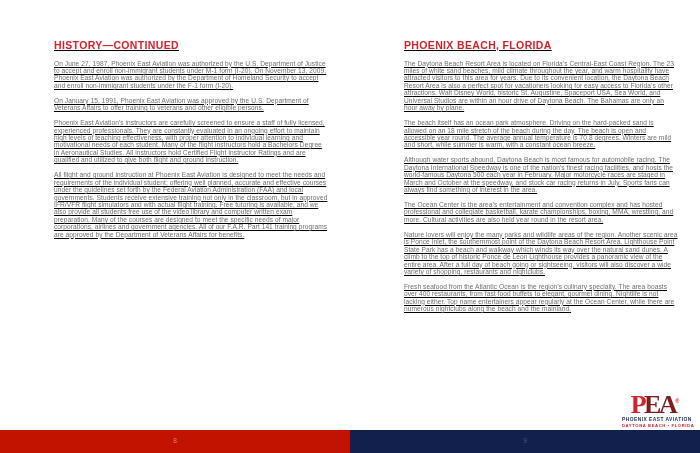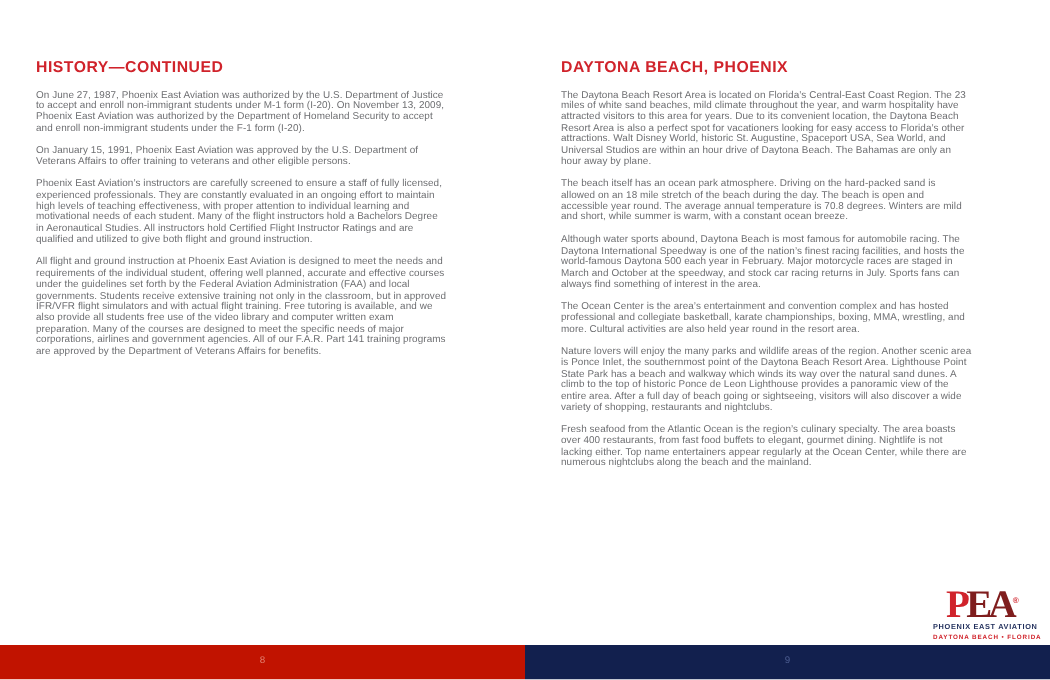--- a/index.html
+++ b/index.html
@@ -15,22 +15,23 @@
   }
   .page {
     position: relative;
     width: 350px;
     height: 453px;
     background: #ffffff;
   }
   .content {
     position: absolute;
     top: 40px;
-    left: 24px;
+    left: 54px;
     width: 274px;
+    text-decoration: underline;
   }
   h1.page-heading {
     color: #d0232b;
     font-size: 10.5px;
     font-weight: bold;
     letter-spacing: 0.35px;
     margin: 0 0 8px 0;
     line-height: 1.1;
   }
   .body-text p {
@@ -115,21 +116,21 @@
         <p>All flight and ground instruction at Phoenix East Aviation is designed to meet the needs and requirements of the individual student, offering well planned, accurate and effective courses under the guidelines set forth by the Federal Aviation Administration (FAA) and local governments. Students receive extensive training not only in the classroom, but in approved IFR/VFR flight simulators and with actual flight training. Free tutoring is available, and we also provide all students free use of the video library and computer written exam preparation. Many of the courses are designed to meet the specific needs of major corporations, airlines and government agencies. All of our F.A.R. Part 141 training programs are approved by the Department of Veterans Affairs for benefits.</p>
       </div>
     </div>
     <div class="footer-bar red">
       <span class="page-number on-red">8</span>
     </div>
   </div>
 
   <div class="page">
     <div class="content">
-      <h1 class="page-heading">DAYTONA BEACH, PHOENIX</h1>
+      <h1 class="page-heading">PHOENIX BEACH, FLORIDA</h1>
       <div class="body-text">
         <p>The Daytona Beach Resort Area is located on Florida’s Central-East Coast Region. The 23 miles of white sand beaches, mild climate throughout the year, and warm hospitality have attracted visitors to this area for years. Due to its convenient location, the Daytona Beach Resort Area is also a perfect spot for vacationers looking for easy access to Florida’s other attractions. Walt Disney World, historic St. Augustine, Spaceport USA, Sea World, and Universal Studios are within an hour drive of Daytona Beach. The Bahamas are only an hour away by plane.</p>
         <p>The beach itself has an ocean park atmosphere. Driving on the hard-packed sand is allowed on an 18 mile stretch of the beach during the day. The beach is open and accessible year round. The average annual temperature is 70.8 degrees. Winters are mild and short, while summer is warm, with a constant ocean breeze.</p>
         <p>Although water sports abound, Daytona Beach is most famous for automobile racing. The Daytona International Speedway is one of the nation’s finest racing facilities, and hosts the world-famous Daytona 500 each year in February. Major motorcycle races are staged in March and October at the speedway, and stock car racing returns in July. Sports fans can always find something of interest in the area.</p>
         <p>The Ocean Center is the area’s entertainment and convention complex and has hosted professional and collegiate basketball, karate championships, boxing, MMA, wrestling, and more. Cultural activities are also held year round in the resort area.</p>
         <p>Nature lovers will enjoy the many parks and wildlife areas of the region. Another scenic area is Ponce Inlet, the southernmost point of the Daytona Beach Resort Area. Lighthouse Point State Park has a beach and walkway which winds its way over the natural sand dunes. A climb to the top of historic Ponce de Leon Lighthouse provides a panoramic view of the entire area. After a full day of beach going or sightseeing, visitors will also discover a wide variety of shopping, restaurants and nightclubs.</p>
         <p>Fresh seafood from the Atlantic Ocean is the region’s culinary specialty. The area boasts over 400 restaurants, from fast food buffets to elegant, gourmet dining. Nightlife is not lacking either. Top name entertainers appear regularly at the Ocean Center, while there are numerous nightclubs along the beach and the mainland.</p>
       </div>
     </div>
 

